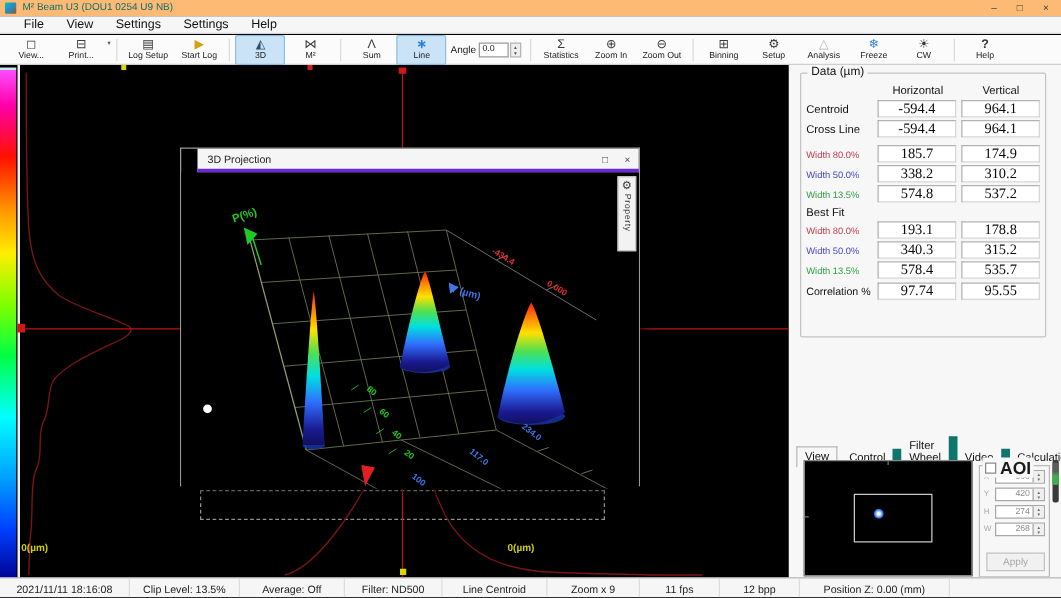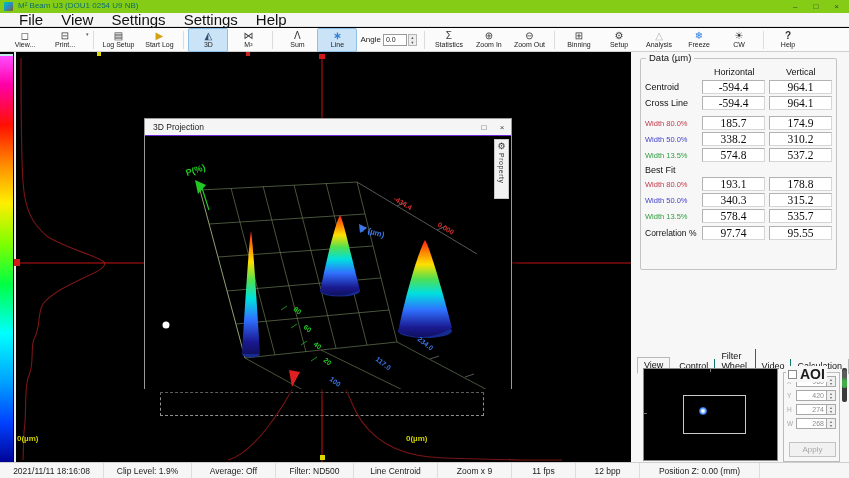--- a/index.html
+++ b/index.html
@@ -1,30 +1,30 @@
 <!DOCTYPE html>
 <html><head>
 <meta charset="utf-8">
 <style>
   html,body{margin:0;padding:0;background:#222;}
   .screen{position:relative;width:849px;height:478px;background:#000;overflow:hidden;
           font-family:"Liberation Sans",sans-serif;-webkit-font-smoothing:antialiased;}
 
   
-  .titlebar{position:absolute;left:0;top:0;width:849px;height:13px;background:#84cc16;}
+  .titlebar{position:absolute;left:0;top:0;width:849px;height:13px;background:#fdba74;}
   .app-icon{position:absolute;left:4px;top:2px;width:9px;height:9px;border-radius:1px;
             background:linear-gradient(135deg,#00c8a8 0%,#2090d0 45%,#8a5a20 100%);}
   .app-title{position:absolute;left:18px;top:1px;font-size:8px;color:#0c6e6e;white-space:nowrap;}
   .win-controls{position:absolute;right:10px;top:1px;display:flex;gap:16px;}
   .win-controls span{font-size:8px;color:#3a3a3a;line-height:11px;}
 
   
   .menubar{position:absolute;left:0;top:13px;width:849px;height:14px;background:#f6f6f6;
            border-bottom:1px solid #e3e3e3;display:flex;align-items:center;padding-left:10px;box-sizing:border-box;}
-  .mitem{font-size:15px;color:#111;padding:0 9px;line-height:13px;}
+  .mitem{font-size:10px;color:#111;padding:0 9px;line-height:13px;}
 
   
   .toolbar{position:absolute;left:0;top:28px;width:849px;height:24px;background:#fbfbfb;
            border-bottom:1px solid #cfcfcf;display:flex;align-items:center;padding-left:5px;box-sizing:border-box;}
   .tbtn{display:flex;flex-direction:column;align-items:center;justify-content:center;
         min-width:30px;height:22px;padding:0 4px;border:1px solid transparent;border-radius:2px;}
   .tbtn.active{background:#cbe3f6;border-color:#8fbfe4;}
   .tico{font-size:10px;line-height:11px;color:#3a3a3a;}
   .tlbl{font-size:7px;line-height:8px;color:#222;white-space:nowrap;}
   .tsep{width:1px;height:18px;background:#dcdcdc;margin:0 4px;flex:0 0 1px;}
@@ -49,21 +49,21 @@
   .profiles{position:absolute;left:0;top:0;width:631px;height:410px;z-index:2;}
   .aoi-dashed{position:absolute;left:160px;top:340px;width:322px;height:22px;
               border:1px dashed #919191;z-index:1;}
   .origin-lbl{position:absolute;font-size:8px;font-weight:bold;color:#cfcf00;z-index:3;}
   .mark-top-y{position:absolute;left:97px;top:0;width:4px;height:4px;background:#d8d800;z-index:3;}
   .mark-top-r{position:absolute;left:246px;top:0;width:4px;height:4px;background:#cc2020;z-index:3;}
 
   
   .proj{position:absolute;left:144px;top:66px;width:368px;height:271px;background:#000;
         border:1px solid #9a9a9a;box-shadow:3px 4px 8px rgba(0,0,0,.65);z-index:5;box-sizing:border-box;}
-  .proj-tb{height:16px;background:#f5f5f5;border-bottom:1px solid #6d28d9;display:flex;align-items:center;}
+  .proj-tb{height:16px;background:#f5f5f5;border-bottom:3px solid #6d28d9;display:flex;align-items:center;margin-left:13px;}
   .proj-title{font-size:8.5px;color:#222;margin-left:8px;flex:1;}
   .proj-btn{width:18px;text-align:center;font-size:8px;color:#444;line-height:15px;}
   .proj-canvas{position:relative;width:366px;height:253px;background:#000;overflow:hidden;}
   .prop-tab{position:absolute;right:2px;top:3px;width:15px;height:60px;background:#f2f2f2;
             border:1px solid #c8c8c8;display:flex;flex-direction:column;align-items:center;z-index:6;box-sizing:border-box;}
   .prop-gear{font-size:9px;color:#333;line-height:13px;}
   .prop-txt{writing-mode:vertical-rl;font-size:7px;color:#333;letter-spacing:.5px;}
 
   
   .side{position:absolute;left:631px;top:52px;width:218px;height:410px;background:#f7f7f7;}
@@ -81,21 +81,21 @@
   .dlabel.sect{font-size:9px;color:#111;}
   .c-red{color:#c23b4c;} .c-blue{color:#4646c8;} .c-green{color:#2f9e40;}
   .dcell{width:64px;height:14px;margin-right:4px;background:#fff;border:1px solid #d6d6d6;
          border-top-color:#b2b2b2;border-left-color:#b2b2b2;font-size:11.5px;color:#0a0a0a;
          display:flex;align-items:center;justify-content:center;box-sizing:border-box;font-family:Liberation Serif, serif;}
   .drow.power{height:17px;margin-top:2px;}
   .dlabel.power{width:66px;font-size:10px;}
   .dcell.wide{width:96px;margin-left:4px;}
 
   .tabs{position:absolute;left:6px;top:297px;display:flex;align-items:flex-end;}
-  .tab{font-size:9px;color:#111;padding:2px 6px 3px 6px;border-right:1px solid #0f766e;line-height:10px;}
+  .tab{font-size:9px;color:#111;padding:2px 6px 3px 6px;border-right:7px solid #0f766e;line-height:10px;}
   .tab.active{border:1px solid #b9b9b9;border-bottom:1px solid #f7f7f7;background:#f7f7f7;margin-right:3px;}
   .tab:last-child{border-right:1px solid #b9b9b9;}
 
   .preview{position:absolute;left:12px;top:316px;width:135px;height:93px;background:#000;
            border:1px solid #8a8a8a;box-sizing:border-box;}
   .aoi-rect{position:absolute;left:39px;top:26px;width:61px;height:37px;border:1px solid #c9c9c9;}
   .beam-dot{position:absolute;left:55px;top:38px;width:8px;height:8px;border-radius:50%;
             background:radial-gradient(circle,#ffffff 0 18%,#66aaff 45%,#0030a0 78%,rgba(0,0,0,0) 100%);}
   .ptick{position:absolute;background:#777;}
 
@@ -467,21 +467,21 @@
       <div class="applybtn">Apply</div>
     </div>
 
     <div class="vslider">
       <div class="vthumb"></div>
     </div>
   </div>
 
   <div class="statusbar">
     <span class="sseg w0">2021/11/11 18:16:08</span>
-    <span class="sseg w2">Clip Level: 1.9%</span>
+    <span class="sseg w2">Clip Level: 13.5%</span>
     <span class="sseg w3">Average: Off</span>
     <span class="sseg w4">Filter: ND500</span>
     <span class="sseg w5">Line Centroid</span>
     <span class="sseg w6">Zoom x 9</span>
     <span class="sseg w7">11 fps</span>
     <span class="sseg w8">12 bpp</span>
     <span class="sseg w9">Position Z: 0.00 (mm)</span>
   </div>
 
 </div>

